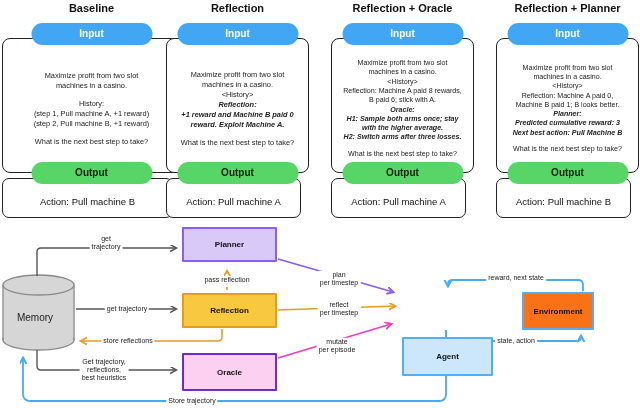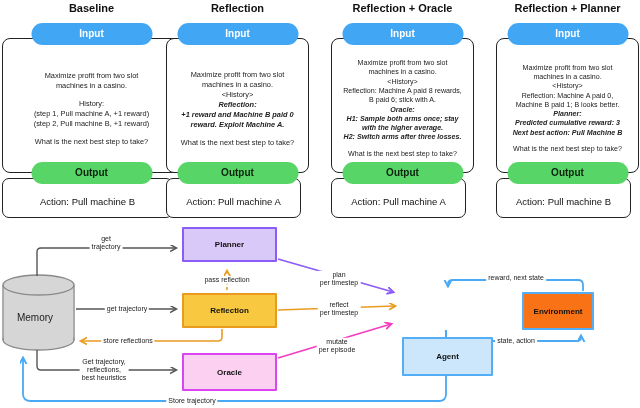--- a/index.html
+++ b/index.html
@@ -28,21 +28,21 @@
   .ln.bi{font-weight:700;font-style:italic;}
   .gap{height:8px;}
   .col.dense .ln{font-size:7.1px;line-height:9.3px;}
   .col.dense .gap{height:7px;}
   
   #arrows{position:absolute;left:0;top:0;width:640px;height:408px;z-index:0;}
   .node{position:absolute;border-radius:1px;box-sizing:border-box;z-index:2;
     display:flex;align-items:center;justify-content:center;font-weight:700;font-size:8px;color:#111;}
   #node-planner{left:182px;top:227px;width:95px;height:35px;background:#d9c9f8;border:2px solid #8b5cf6;}
   #node-reflection{left:182px;top:293px;width:95px;height:35px;background:#f8c940;border:2px solid #e99b20;}
-  #node-oracle{left:182px;top:353px;width:95px;height:38px;background:#fbd0f0;border:2px solid #d946ef;}
+  #node-oracle{left:182px;top:353px;width:95px;height:38px;background:#fbd0f0;border:2px solid #6d28d9;}
   #node-agent{left:402px;top:291px;width:91px;height:39px;background:#cce7fb;border:2px solid #54aef5;margin-top:46px;}
   #node-environment{left:522px;top:292px;width:72px;height:38px;background:#f97316;border:2px solid #54aef5;}
   #memory-label{position:absolute;left:2px;top:312px;width:66px;text-align:center;
     font-size:10px;color:#222;z-index:2;}
   .dlabel{position:absolute;transform:translate(-50%,-50%);font-size:7px;line-height:8.2px;
     color:#222;text-align:center;background:#fff;padding:0 2px;white-space:pre-line;z-index:2;}
 </style>
 </head>
 <body>
 

